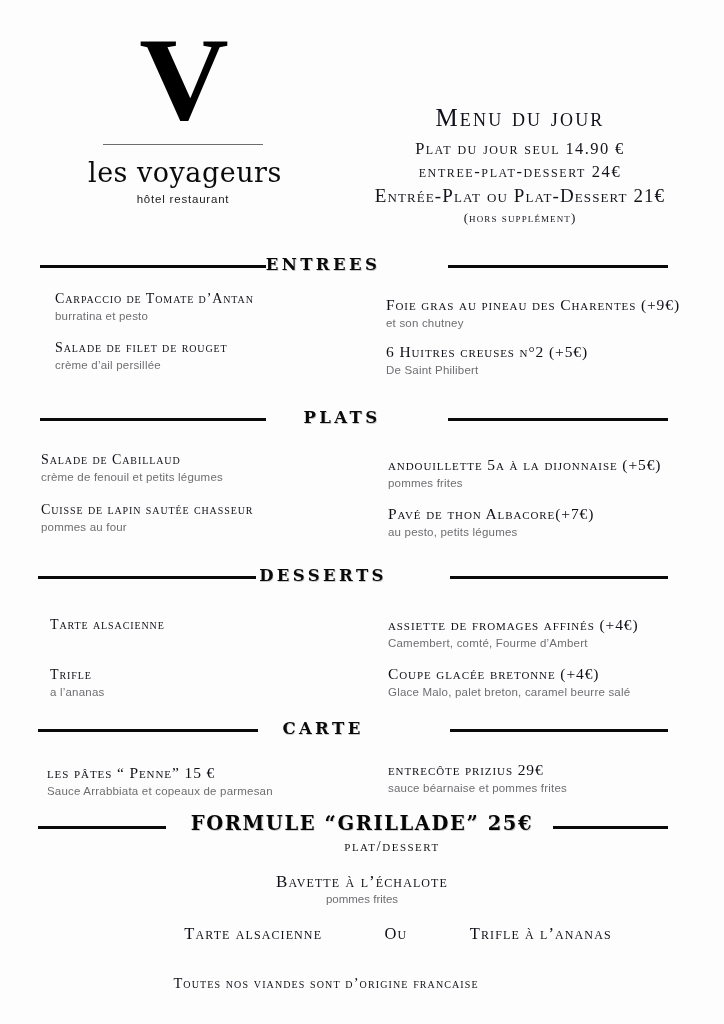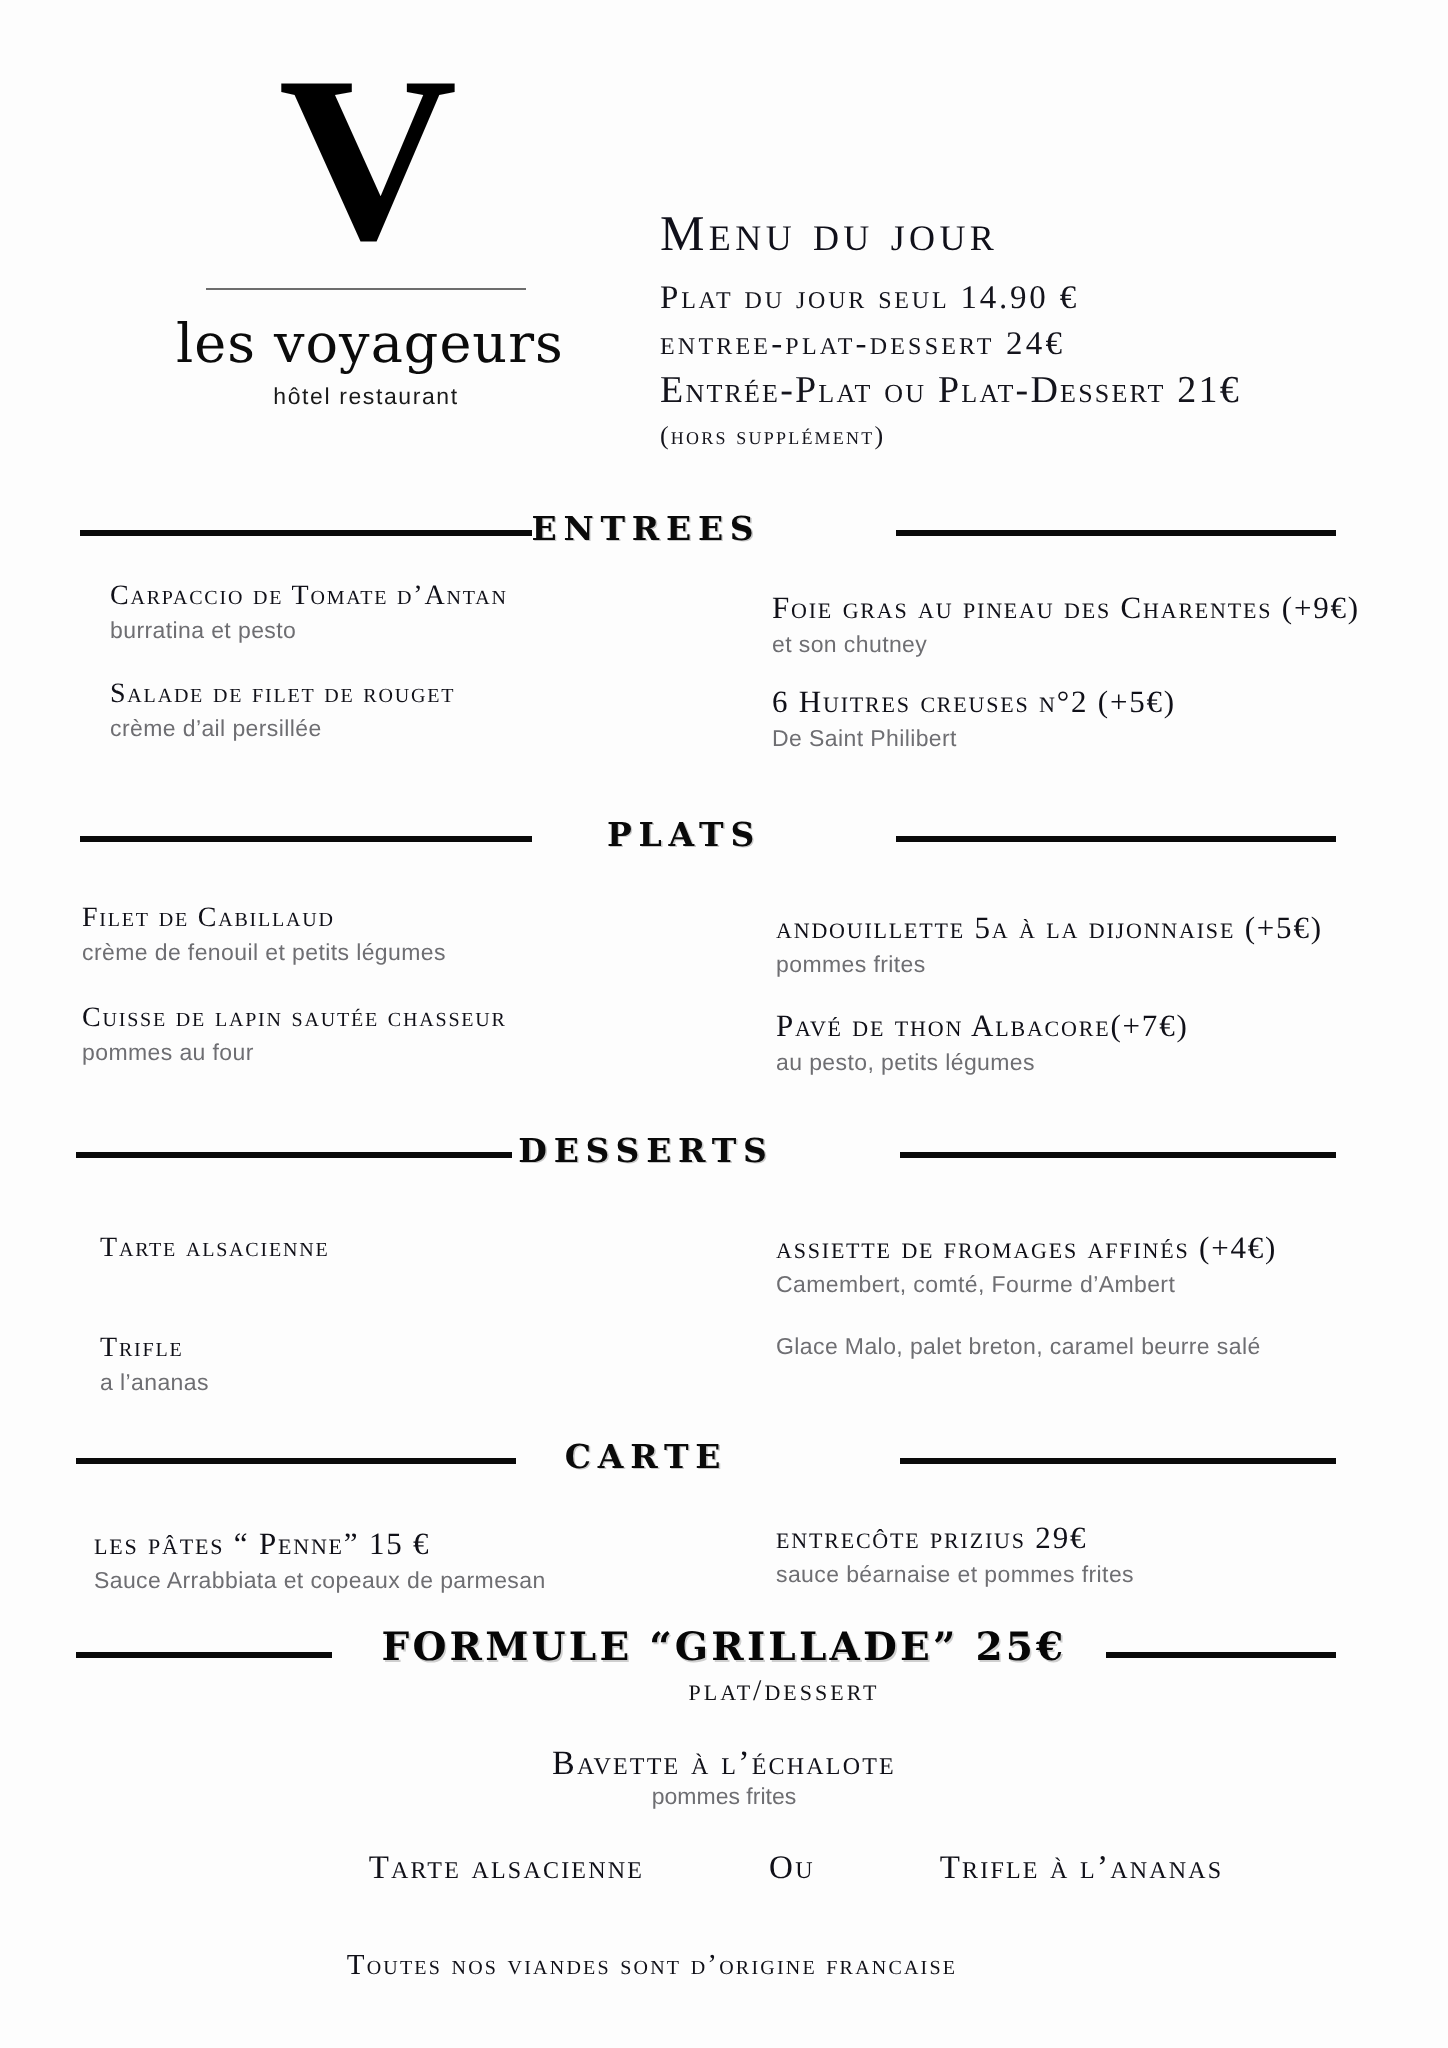--- a/index.html
+++ b/index.html
@@ -62,20 +62,21 @@
     color: #1a1a1a;
     margin-top: 5px;
   }
 
   
   .header {
     position: absolute;
     left: 330px;
     top: 104px;
     width: 380px;
+    text-align: center;
   }
   .header-title {
     font-family: "Liberation Serif", serif;
     font-size: 25px;
     font-variant: small-caps;
     letter-spacing: 2.2px;
     color: #10101a;
     margin-bottom: 7px;
   }
   .header-line {
@@ -258,21 +259,21 @@
     <div class="item-desc">De Saint Philibert</div>
   </div>
 
   <div class="section-head" style="top:408px;padding-left:19px;">
     <div class="rule" style="left:40px; width:226px;"></div>
     <div class="section-title">PLATS</div>
     <div class="rule" style="left:448px; width:220px;"></div>
   </div>
 
   <div class="item" style="left:41px; top:452px;">
-    <div class="item-name">Filet de Cabillaud</div>
+    <div class="item-name">Salade de Cabillaud</div>
     <div class="item-desc">crème de fenouil et petits légumes</div>
   </div>
   <div class="item" style="left:41px; top:502px;">
     <div class="item-name">Cuisse de lapin sautée chasseur</div>
     <div class="item-desc">pommes au four</div>
   </div>
   <div class="item" style="left:388px; top:456px;">
     <div class="item-name sm">andouillette 5a à la dijonnaise  (+5€)</div>
     <div class="item-desc">pommes frites</div>
   </div>
@@ -293,20 +294,21 @@
   </div>
   <div class="item" style="left:50px; top:667px;">
     <div class="item-name">Trifle</div>
     <div class="item-desc">a l’ananas</div>
   </div>
   <div class="item" style="left:388px; top:616px;">
     <div class="item-name sm">assiette de fromages affinés (+4€)</div>
     <div class="item-desc">Camembert, comté, Fourme d’Ambert</div>
   </div>
   <div class="item" style="left:388px; top:665px;">
+    <div class="item-name sm">Coupe glacée bretonne (+4€)</div>
     <div class="item-desc">Glace Malo, palet breton, caramel beurre salé</div>
   </div>
 
   <div class="section-head" style="top:719px;">
     <div class="rule" style="left:38px; width:220px;"></div>
     <div class="section-title">CARTE</div>
     <div class="rule" style="left:450px; width:218px;"></div>
   </div>
 
   <div class="item" style="left:47px; top:764px;">

